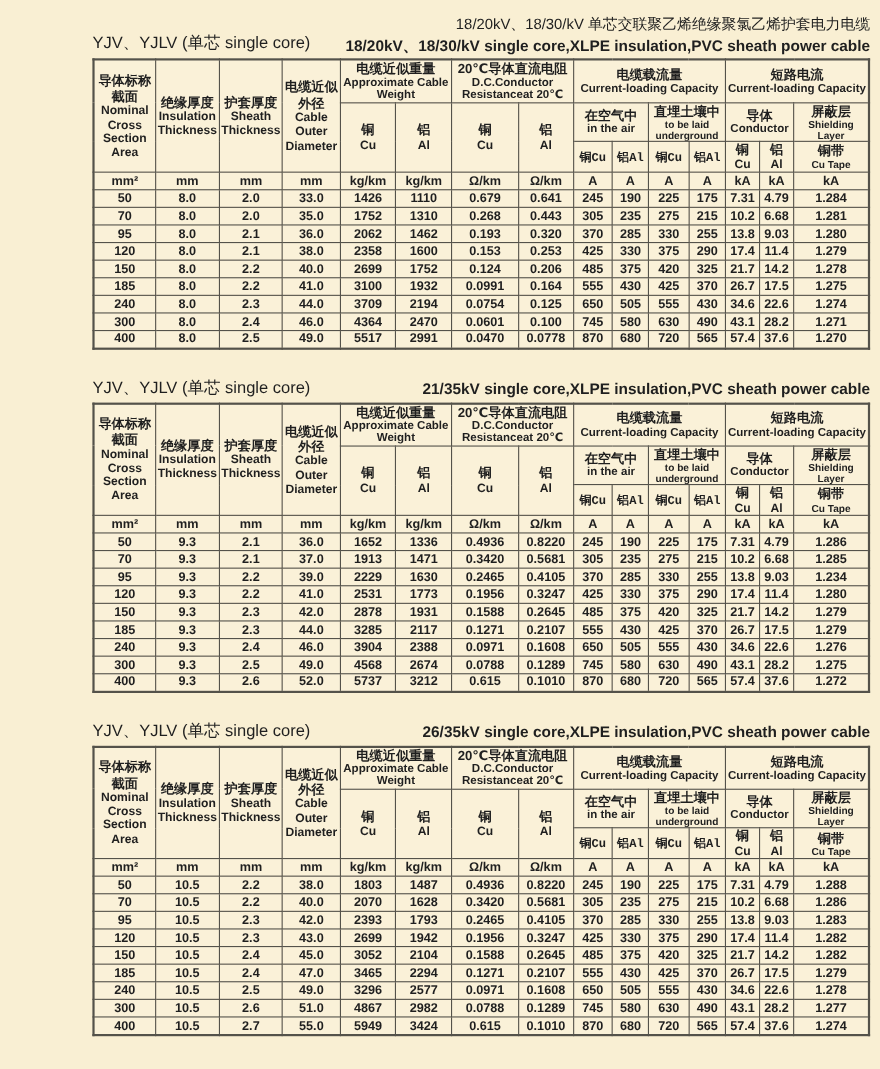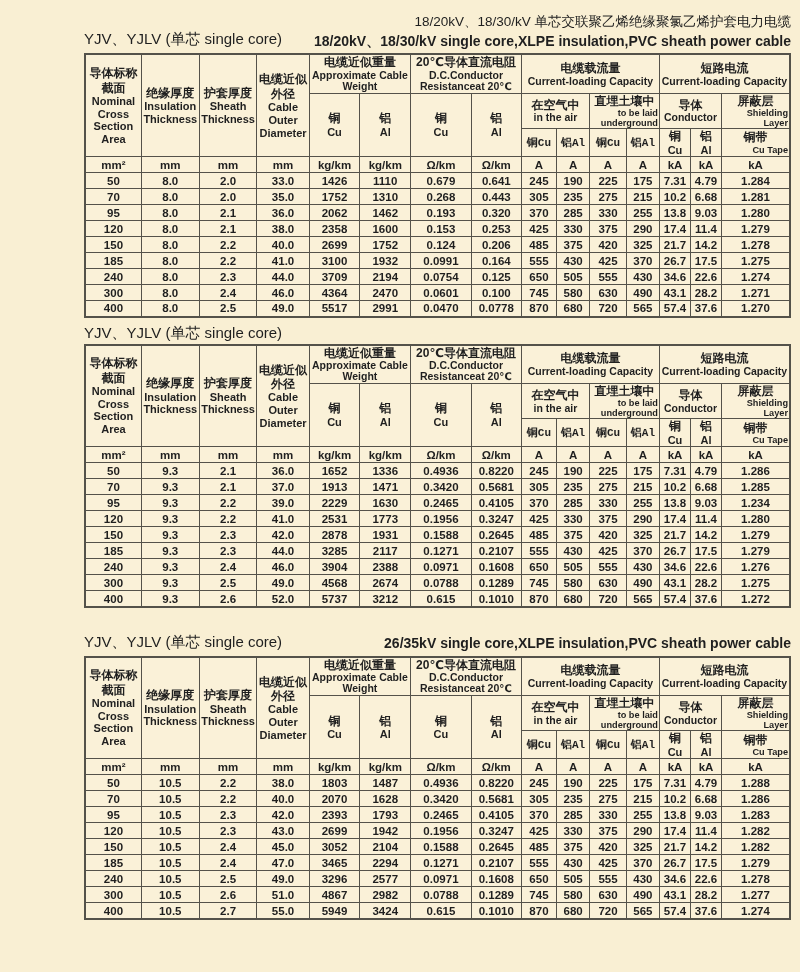--- a/index.html
+++ b/index.html
@@ -27,21 +27,21 @@
     padding: 0 1px; overflow: hidden; font-weight: bold;
   }
   .spec .hr1 th { height: 36px; }
   .spec .hr2 th { height: 33px; }
   .spec .hr3 th { height: 28px; font-size: 11px; }
   .spec .units th { height: 16px; font-size: 11.5px; }
   .spec tbody td { height: 16px; font-size: 11.5px; }
   .cn { display: block; font-size: 12px; line-height: 1.2; }
   .en { display: block; font-size: 10.5px; line-height: 1.08; }
   .en-lg { display: block; font-size: 11px; line-height: 1.15; }
-  .en-sm { display: block; font-size: 9.2px; line-height: 1.1; text-align: right; }
+  .en-sm { display: block; font-size: 9.2px; line-height: 1.1; }
   .leaf { font-size: 11px; font-family: Liberation Mono, monospace; }
 </style>
 </head>
 <body>
 
 <div class="page">
 
   <div class="section">
     <div class="titlebar">
       <div class="title-cn">18/20kV、18/30/kV 单芯交联聚乙烯绝缘聚氯乙烯护套电力电缆</div>
@@ -324,20 +324,21 @@
             <td>57.4</td>
             <td>37.6</td>
             <td>1.270</td>
           </tr>
         </tbody>
     </table>
   </div>
 
   <div class="section">
     <div class="titlebar">
+      <div class="title-en">21/35kV  single core,XLPE insulation,PVC sheath power cable</div>
       <div class="series-label">YJV、YJLV (单芯 single core)</div>
     </div>
     <table class="spec">
       <colgroup>
         <col style="width:8.0%">
           <col style="width:8.2%">
           <col style="width:8.2%">
           <col style="width:7.4%">
         <col style="width:7.2%">
           <col style="width:7.2%">

